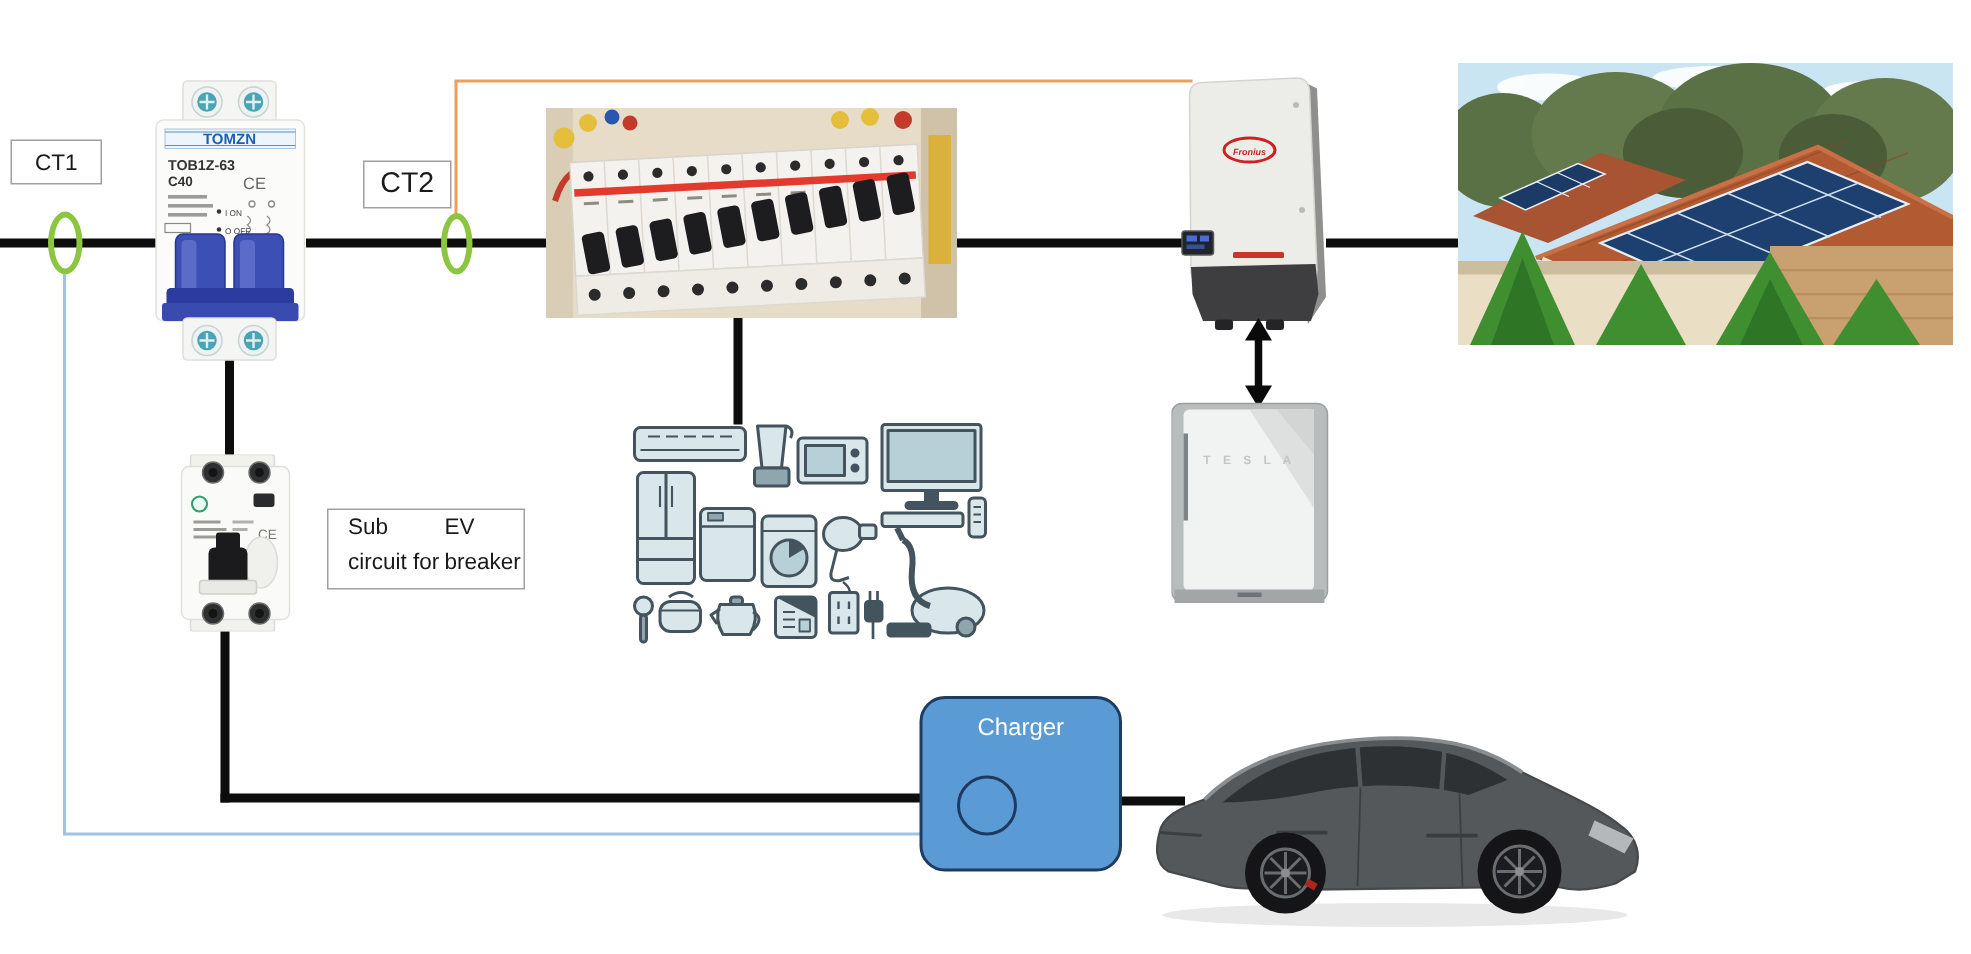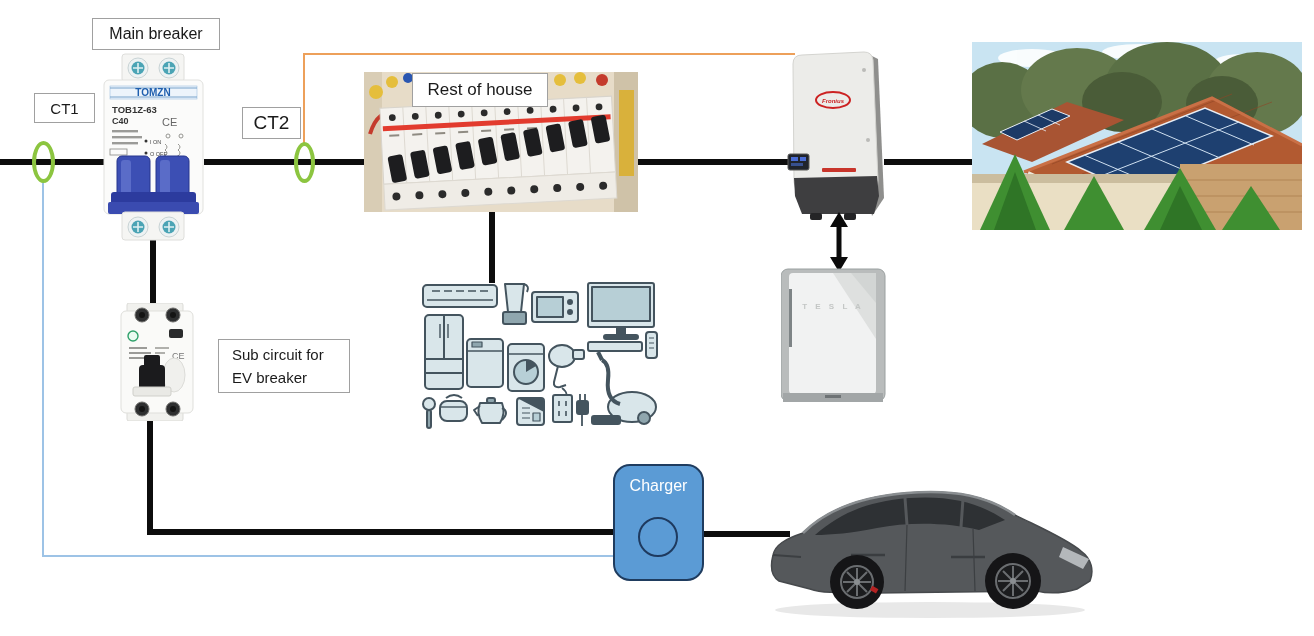--- a/index.html
+++ b/index.html
@@ -6,21 +6,21 @@
   #canvas{position:relative;width:1314px;height:636px;background:#fff;overflow:hidden;
           font-family:"Liberation Sans",sans-serif;}
   .wire{position:absolute;background:#0d0d0d;z-index:1;}
   .wire-orange{position:absolute;background:#EDA05A;z-index:1;}
   .wire-blue{position:absolute;background:#9DC3E6;z-index:1;}
   .ct-oval{position:absolute;border:4px solid #8CC540;border-radius:50%;background:transparent;z-index:4;}
   .label-box{position:absolute;background:#fff;border:1px solid #a0a0a0;display:flex;
              align-items:center;justify-content:center;color:#1a1a1a;z-index:5;}
   .device{position:absolute;z-index:3;}
   #charger-box{position:absolute;left:613px;top:464px;width:87px;height:113px;background:#5B9BD5;
-               border:2.5px solid #1F3C5F;border-radius:17px;z-index:3;}
+               border:2.5px solid #1F3C5F;border-radius:17px;z-index:3;padding-left:44px;}
   #charger-box .charger-label{position:absolute;top:11px;left:0;width:100%;text-align:center;
                color:#ffffff;font-size:16px;}
   #charger-box .port-circle{position:absolute;left:23px;top:51px;width:36px;height:36px;
                border:2.5px solid #1E3A5F;border-radius:50%;}
   svg text{font-family:"Liberation Sans",sans-serif;}
 </style>
 </head>
 <body>
 
 <div id="canvas">
@@ -401,30 +401,24 @@
       <rect x="116" y="110" width="7" height="5" fill="#B32222" transform="rotate(30 119 112)"></rect>
     </g>
     <g>
       <circle cx="258" cy="104" r="28" fill="#151517"></circle>
       <circle cx="258" cy="104" r="17" fill="#1B1C1E" stroke="#6A6D70" stroke-width="2"></circle>
       <path d="M258,89 L258,119 M243,104 L273,104 M248,94 L268,114 M248,114 L268,94" stroke="#6A6D70" stroke-width="2"></path>
       <circle cx="258" cy="104" r="3" fill="#8A8E91"></circle>
     </g>
   </svg>
 
-  <div class="label-box" style="left:92px;top:18px;width:126px;height:30px;font-size:16px">
-    <span>Main breaker</span>
-  </div>
-  <div class="label-box" style="left:34px;top:93px;width:59px;height:28px;font-size:15px">
+  <div class="label-box" style="left:7px;top:93px;width:59px;height:28px;font-size:15px">
     <span>CT1</span>
   </div>
   <div class="label-box" style="left:242px;top:107px;width:57px;height:30px;font-size:19px">
     <span>CT2</span>
   </div>
-  <div class="label-box" style="left:412px;top:73px;width:134px;height:32px;font-size:17px">
-    <span>Rest of house</span>
-  </div>
-  <div class="label-box" style="left:218px;top:339px;width:132px;height:54px;font-size:15px;flex-direction:column;align-items:flex-start;justify-content:center;padding-left:13px;box-sizing:border-box;line-height:1.55">
+  <div class="label-box" style="left:218px;top:339px;width:132px;height:54px;font-size:15px;flex-direction:row;align-items:flex-start;justify-content:center;padding-left:13px;box-sizing:border-box;line-height:1.55">
     <span>Sub circuit for</span>
     <span>EV breaker</span>
   </div>
 
 </div>
 
 </body></html>

